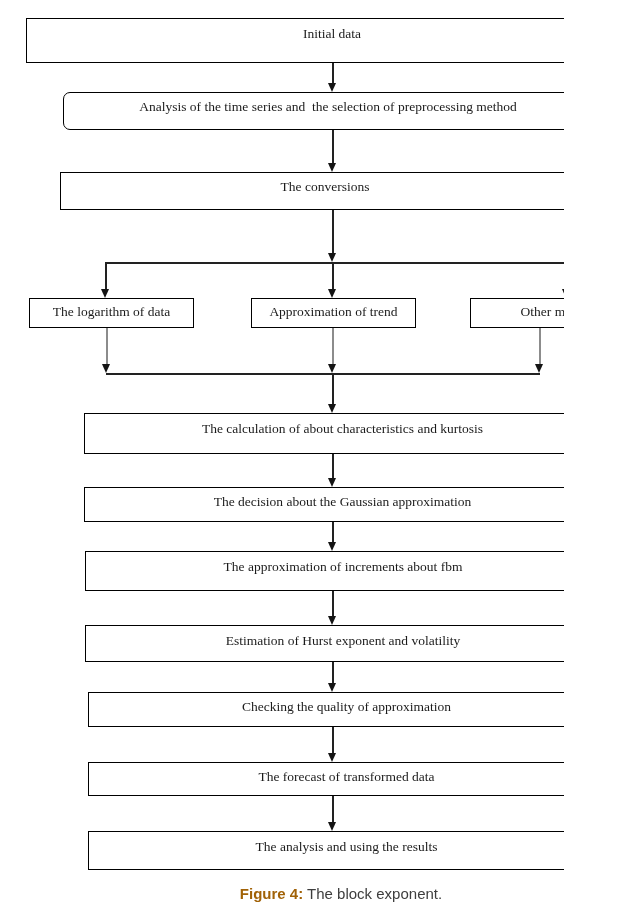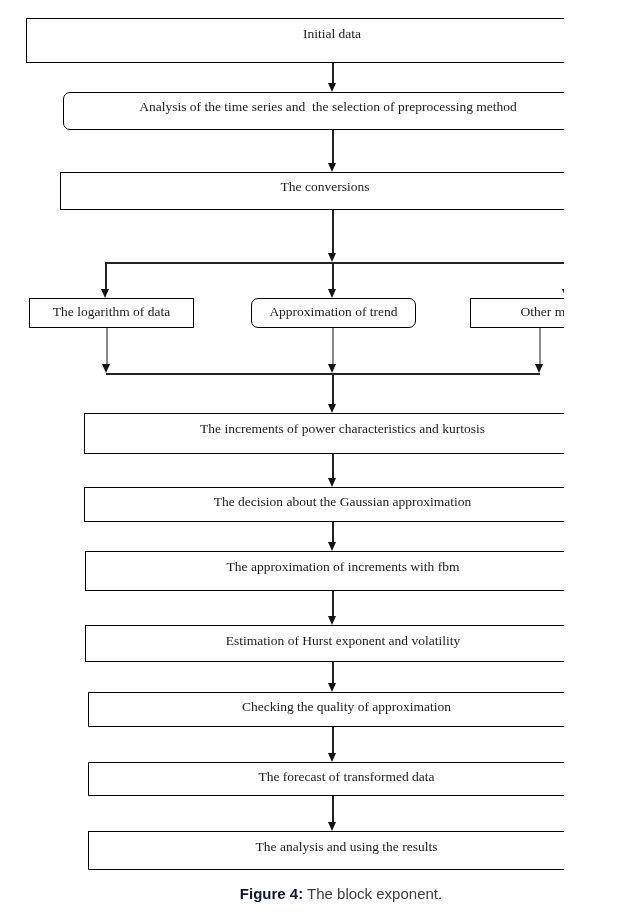--- a/index.html
+++ b/index.html
@@ -19,21 +19,21 @@
     text-align:center;
     font-size:13.5px;
     line-height:1.15;
   }
   .node span{white-space:pre-wrap;}
   
   .n-initial    {left:26px;  top:18px;  width:612px; height:45px; padding-top:7px;}
   .n-analysis   {left:63px;  top:92px;  width:530px; height:38px; padding-top:6px;border-radius:7px;}
   .n-conversions{left:60px;  top:172px; width:530px; height:38px; padding-top:6px;}
   .n-logarithm  {left:29px;  top:298px; width:165px; height:30px; padding-top:5px;}
-  .n-trend      {left:251px; top:298px; width:165px; height:30px; padding-top:5px;border-radius:7px;}
+  .n-trend      {left:251px; top:298px; width:165px; height:30px; padding-top:5px;}
   .n-other      {left:470px; top:298px; width:160px; height:30px; padding-top:5px;padding-left:21px;}
   .n-calculation{left:84px;  top:413px; width:517px; height:41px; padding-top:7px;}
   .n-decision   {left:84px;  top:487px; width:517px; height:35px; padding-top:6px;}
   .n-fbm        {left:85px;  top:551px; width:516px; height:40px; padding-top:7px;}
   .n-estimation {left:85px;  top:625px; width:516px; height:37px; padding-top:7px;}
   .n-checking   {left:88px;  top:692px; width:517px; height:35px; padding-top:6px;}
   .n-forecast   {left:88px;  top:762px; width:517px; height:34px; padding-top:6px;}
   .n-results    {left:88px;  top:831px; width:517px; height:39px; padding-top:7px;}
 
   
@@ -84,21 +84,21 @@
   .split    {left:105px;top:262px;width:462px;}
   .collector{left:106px;top:373px;width:434px;}
 
   .caption{
     position:absolute;
     top:885px;left:30px;width:603px;
     text-align:center;
     font-family:"Liberation Sans","DejaVu Sans",sans-serif;
     font-size:15px;color:#3d3d3d;
   }
-  .caption b{color:#0f172a;margin-left:19px;}
+  .caption b{color:#a16207;margin-left:19px;}
 </style>
 </head>
 <body>
 
 <div id="canvas">
 
   <div class="node n-initial">
     <span>Initial data</span>
   </div>
   <div class="node n-analysis">
@@ -110,27 +110,27 @@
   <div class="node n-logarithm">
     <span>The logarithm of data</span>
   </div>
   <div class="node n-trend">
     <span>Approximation of trend</span>
   </div>
   <div class="node n-other">
     <span>Other methods</span>
   </div>
   <div class="node n-calculation">
-    <span>The increments of power characteristics and kurtosis</span>
+    <span>The calculation of about characteristics and kurtosis</span>
   </div>
   <div class="node n-decision">
     <span>The decision about the Gaussian approximation</span>
   </div>
   <div class="node n-fbm">
-    <span>The approximation of increments with fbm</span>
+    <span>The approximation of increments about fbm</span>
   </div>
   <div class="node n-estimation">
     <span>Estimation of Hurst exponent and volatility</span>
   </div>
   <div class="node n-checking">
     <span>Checking the quality of approximation</span>
   </div>
   <div class="node n-forecast">
     <span>The forecast of transformed data</span>
   </div>

